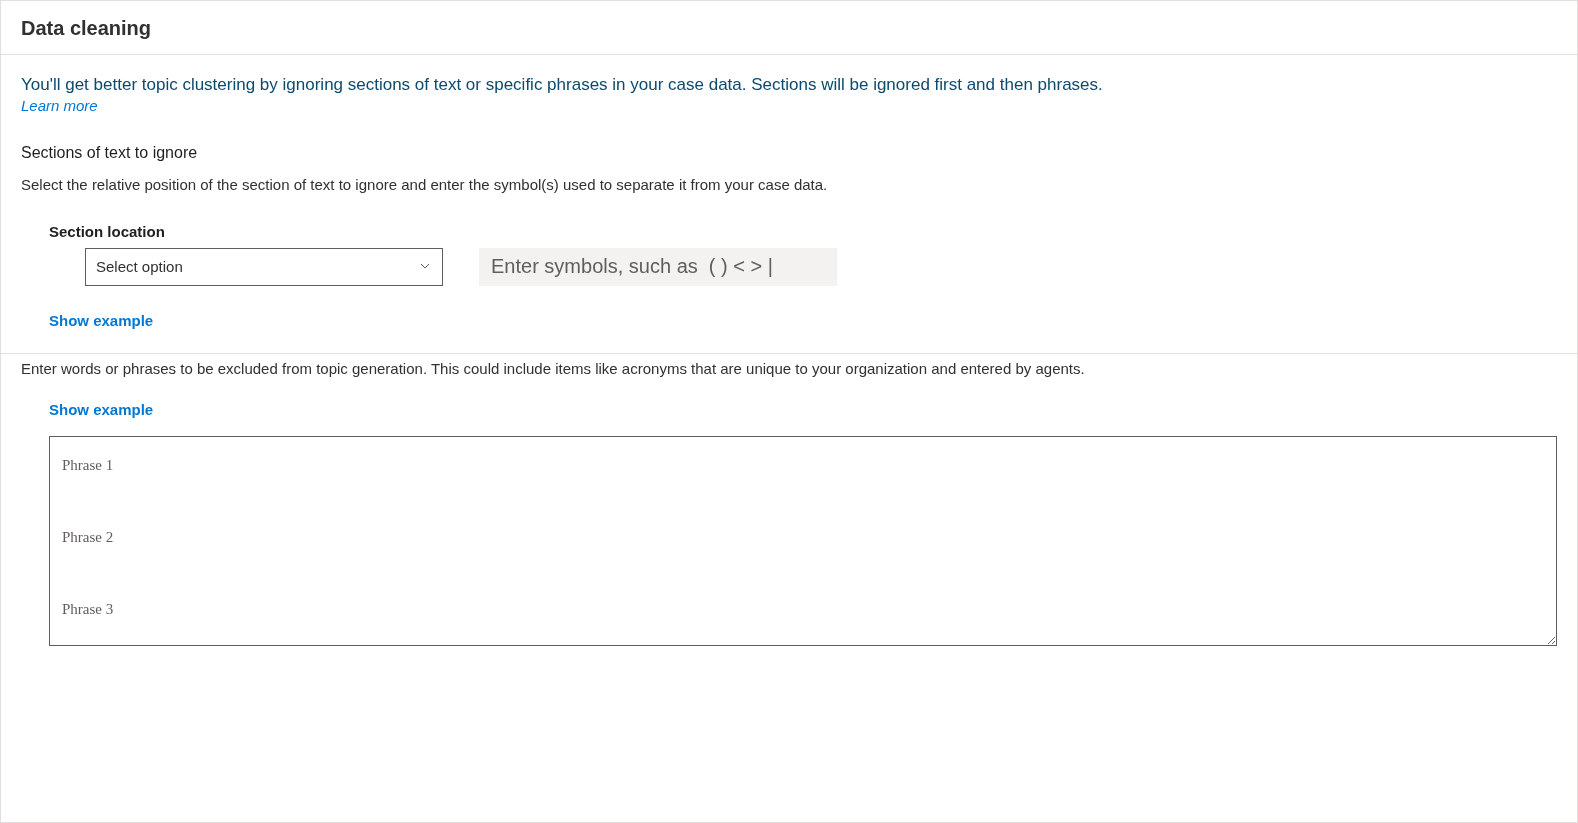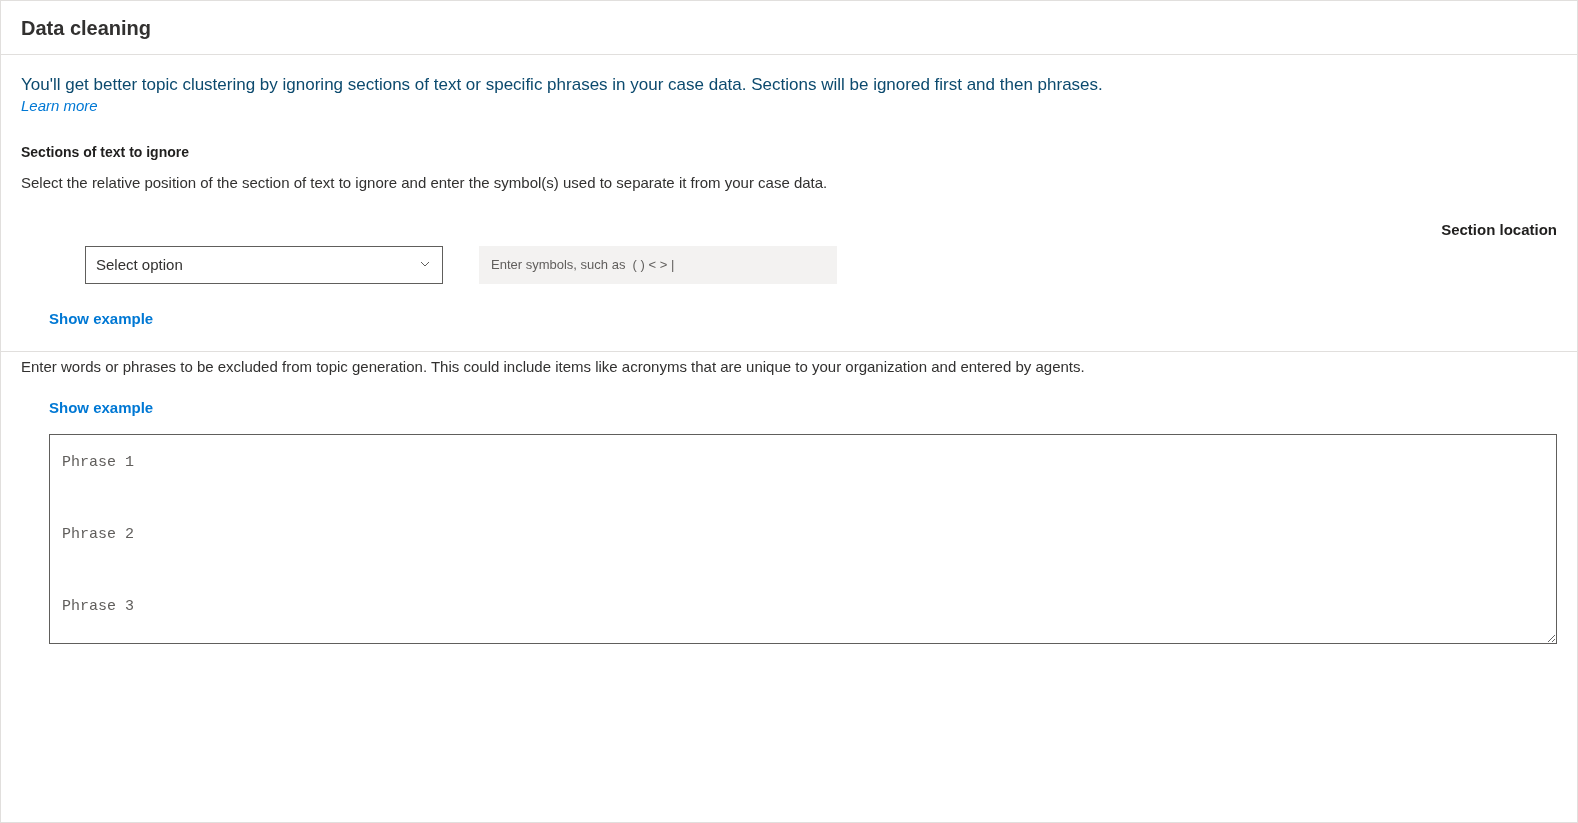--- a/index.html
+++ b/index.html
@@ -35,42 +35,41 @@
       line-height: 1.4;
     }
     .link {
       color: #0078d4;
       text-decoration: none;
       cursor: pointer;
       font-size: 15px;
       font-style: italic;
     }
     .section-heading {
-      font-size: 14px;
-      font-weight: 700;
+      font-size: 16px;
+      font-weight: 400;
       color: #201f1e;
       margin-top: 30px;
       margin-bottom: 12px;
     }
     .section-desc {
       font-size: 15px;
       color: #323130;
       line-height: 1.4;
     }
     .field-group {
       margin-top: 28px;
       margin-left: 28px;
     }
     .field-label {
       font-size: 15px;
       font-weight: 700;
       color: #201f1e;
       margin-bottom: 8px;
       display: block;
-      text-align: right;
     }
     .field-row {
       display: flex;
       gap: 36px;
       align-items: center;
       padding-left: 36px;
     }
     .select-wrapper {
       position: relative;
       width: 358px;
@@ -94,21 +93,21 @@
       top: 50%;
       transform: translateY(-50%);
       pointer-events: none;
     }
     .symbols-input {
       width: 358px;
       height: 38px;
       border: none;
       background: #f3f2f1;
       padding: 0 12px;
-      font-size: 13px;
+      font-size: 20px;
       color: #323130;
       font-family: inherit;
     }
     .symbols-input::placeholder {
       color: #605e5c;
     }
     .show-example {
       display: inline-block;
       margin-top: 26px;
       margin-left: 28px;
@@ -149,21 +148,21 @@
     }
     .phrases-textarea {
       width: calc(100% - 28px);
       margin-left: 28px;
       margin-top: 18px;
       height: 210px;
       border: 1px solid #605e5c;
       padding: 10px 12px;
       font-size: 15px;
       color: #605e5c;
-      font-family: Liberation Mono, monospace;
+      font-family: Liberation Serif, serif;
       resize: both;
       line-height: 2.4;
     }
     .phrases-textarea::placeholder {
       color: #605e5c;
     }
   </style>
 </head>
 <body>
 

